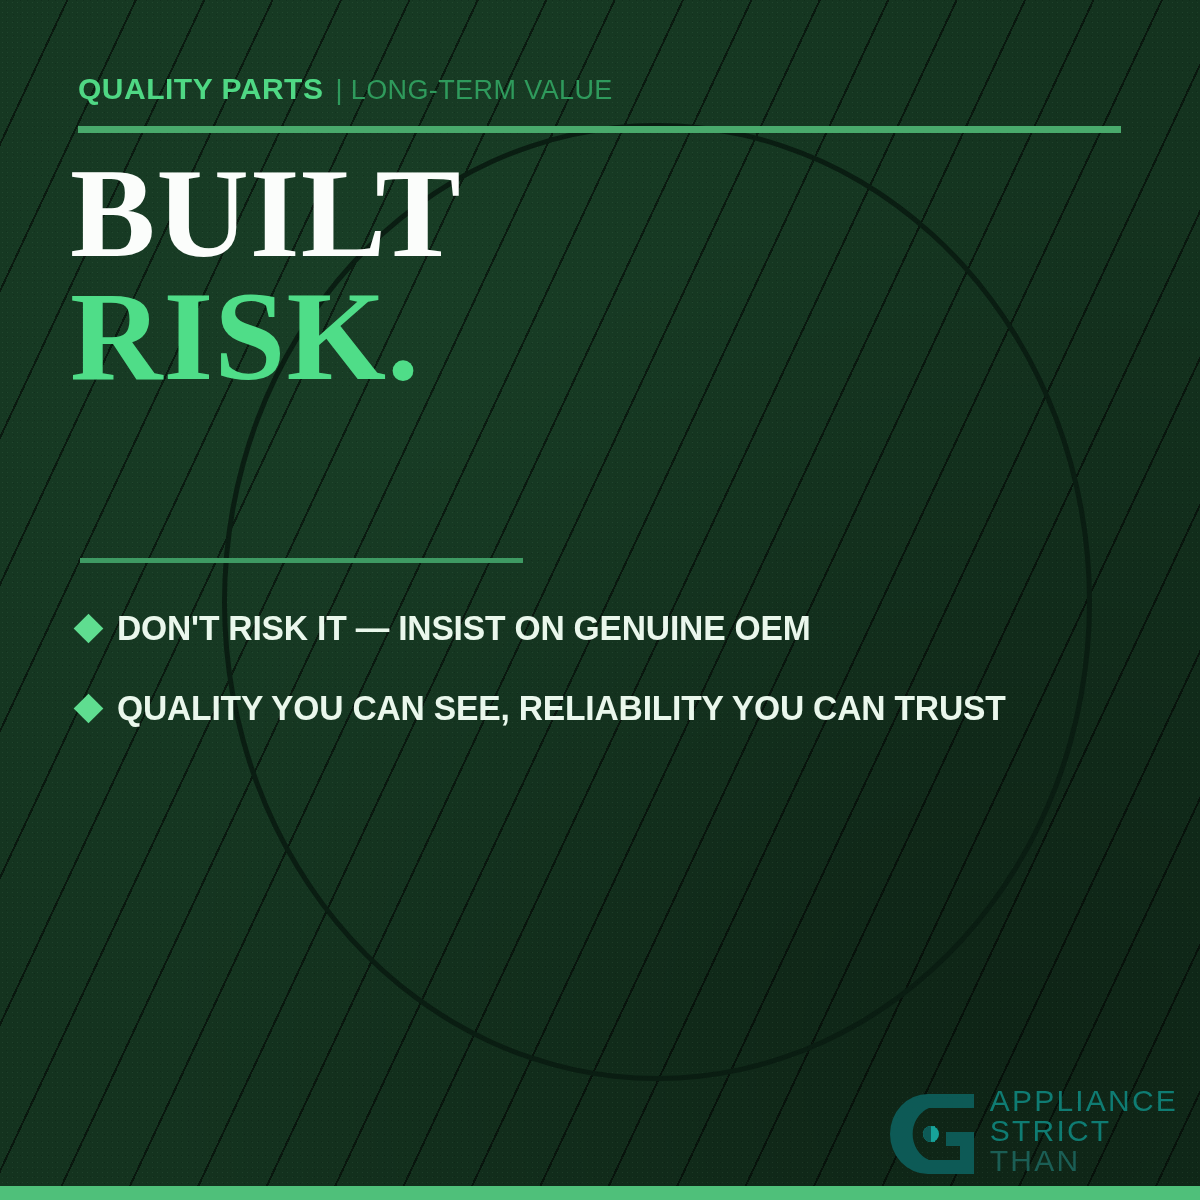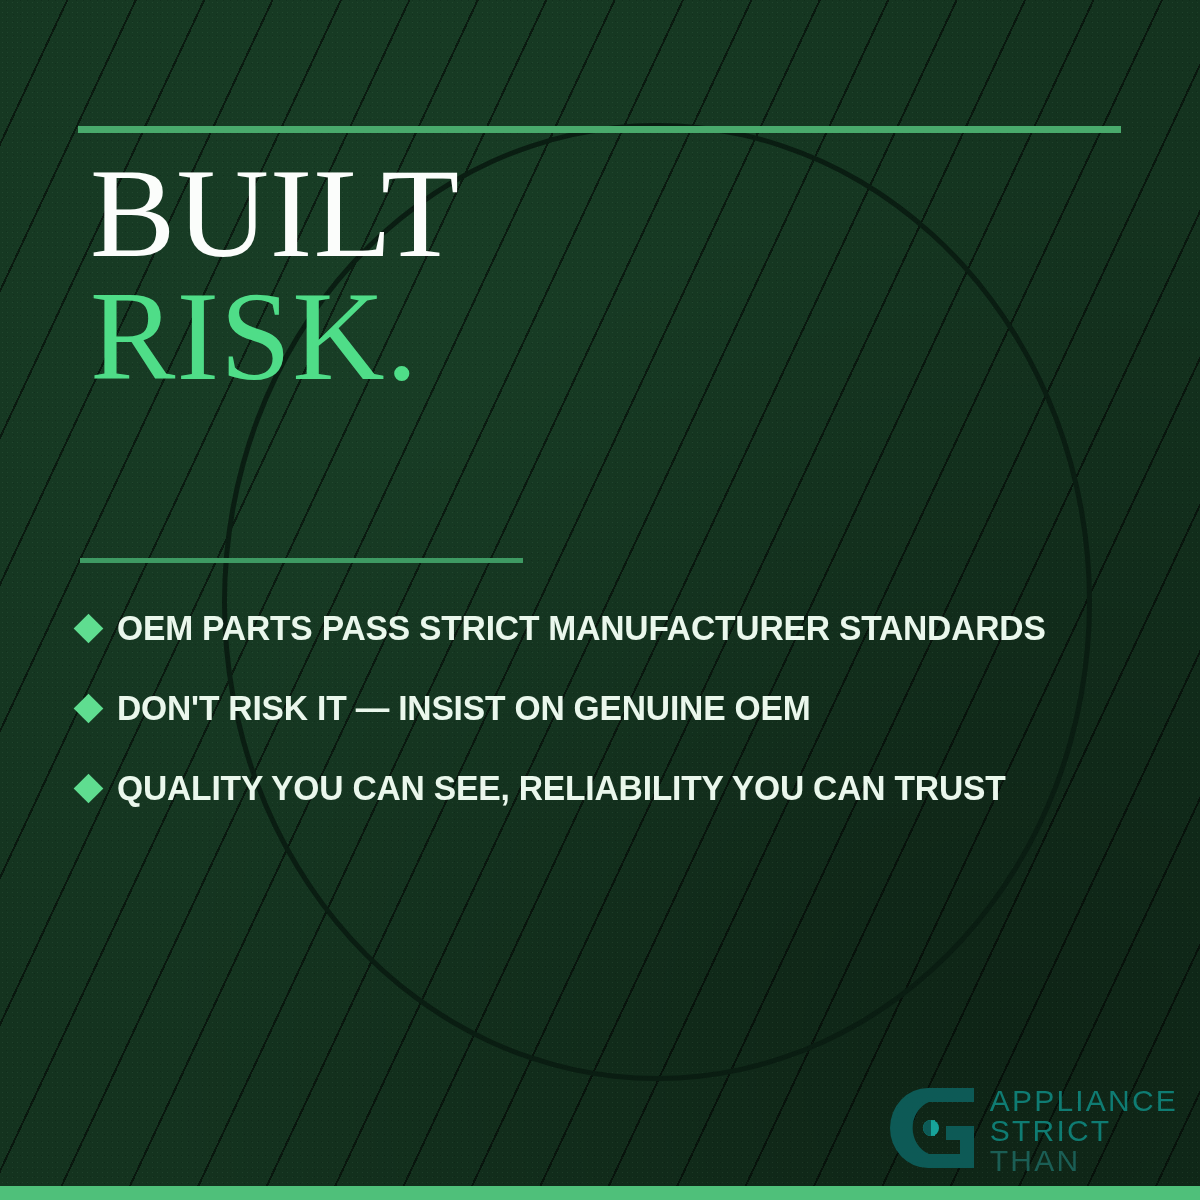--- a/index.html
+++ b/index.html
@@ -80,23 +80,23 @@
   .header-rule{
     position:absolute;
     left:78px; top:126px;
     width:1043px; height:7px;
     background:#49aa6c;
   }
 
   
   .headline{
     position:absolute;
-    left:90px; top:152px;
+    left:70px; top:152px;
     font-family:"Liberation Serif", "DejaVu Serif", serif;
-    font-weight:normal;
+    font-weight:bold;
     font-size:128px;
     line-height:.96;
     letter-spacing:1px;
   }
   .headline .ln{ display:block; }
   .ln-white{ color:#fbfdfb; }
   .ln-accent{ color:#4fdd88; }
 
   
   .sub-rule{
@@ -131,21 +131,21 @@
     color:#eaf7ec;
     white-space:nowrap;
     transform:scaleX(.96);
     transform-origin:left center;
   }
 
   
   .logo{
     position:absolute;
     right:22px; bottom:24px;
-    display:flex; align-items:flex-start; gap:14px;margin-top:41px;
+    display:flex; align-items:flex-end; gap:14px;margin-top:41px;
   }
   .logo-mark{ width:88px; height:84px; display:block; }
   .logo-words{
     display:flex; flex-direction:column;
     line-height:1.0;
     font-family:"Liberation Sans Narrow", "Liberation Sans", sans-serif;
     font-size:30px;
     letter-spacing:2.2px;
   }
   .lw-1, .lw-2 { color:#0f7c73; }
@@ -164,36 +164,34 @@
 
 <div id="poster">
 
   <div class="bg-tone"></div>
   <div class="bg-diagonals"></div>
   <div class="bg-noise"></div>
 
   <div class="deco-circle"></div>
 
   <div class="eyebrow">
+    <span class="eyebrow-strong">QUALITY PARTS</span>
+    <span class="eyebrow-light">| LONG-TERM VALUE</span>
   </div>
   <div class="header-rule"></div>
 
   <div class="headline">
     <span class="ln ln-white">BUILT</span>
     <span class="ln ln-accent">RISK.</span>
   </div>
 
   <div class="sub-rule"></div>
 
   <div class="bullets">
 
-    <div class="bullet">
-      <span class="bullet-marker"></span>
-      <span class="bullet-text">OEM PARTS PASS STRICT MANUFACTURER STANDARDS</span>
-    </div>
 
 
     <div class="bullet">
       <span class="bullet-marker"></span>
       <span class="bullet-text">DON'T RISK IT — INSIST ON GENUINE OEM</span>
     </div>
 
     <div class="bullet">
       <span class="bullet-marker"></span>
       <span class="bullet-text">QUALITY YOU CAN SEE, RELIABILITY YOU CAN TRUST</span>

